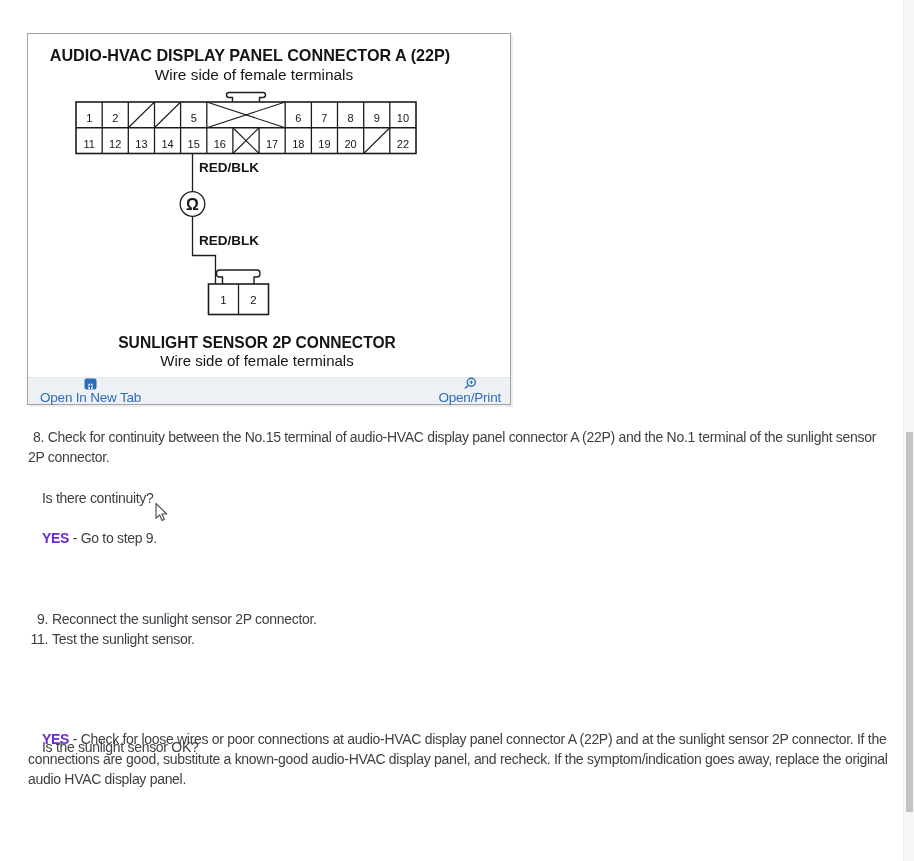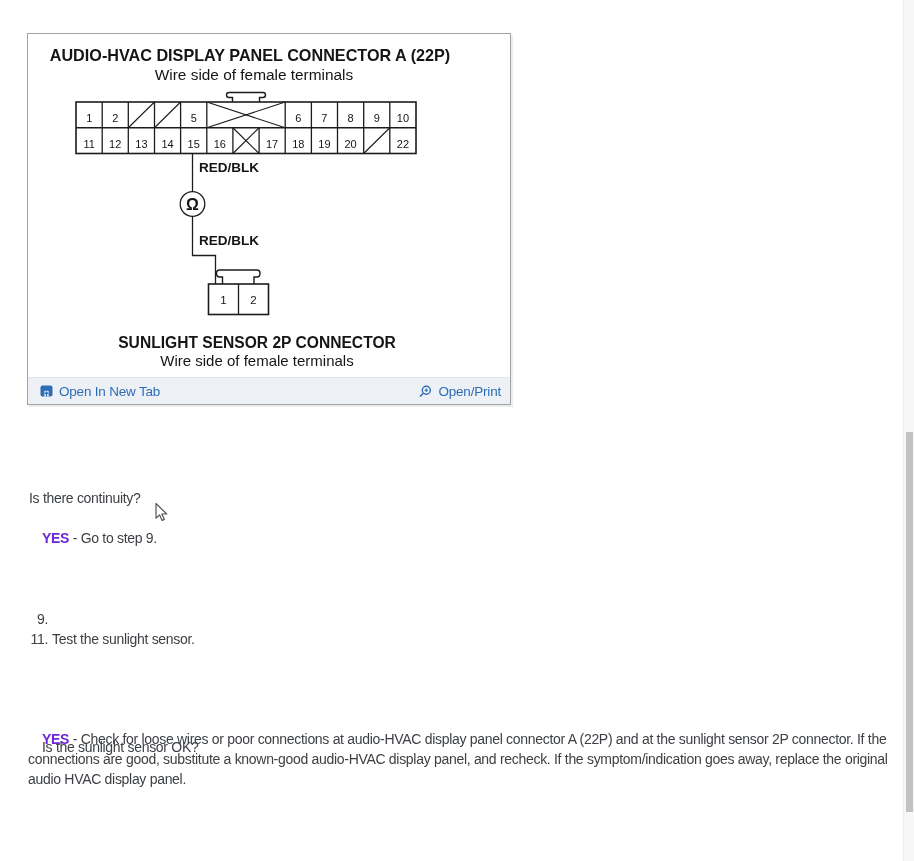--- a/index.html
+++ b/index.html
@@ -9,28 +9,28 @@
 
   
   .card{position:absolute;left:27px;top:33px;width:482px;height:370px;background:#fff;
         border:1px solid #a3a3a3;box-shadow:2px 2px 0 rgba(0,0,0,0.07);}
   .diagram-svg{position:absolute;left:0;top:0;}
   .svgt{font-family:"Liberation Sans",sans-serif;fill:#151515;}
   .ink{stroke:#1c1c1c;fill:none;}
   .card-footer{position:absolute;left:0;right:0;bottom:0;height:27px;background:#edf1f6;
         border-top:1px solid #e2e6ec;display:flex;align-items:center;justify-content:space-between;
         padding:0 9px 0 12px;box-sizing:border-box;}
-  .flink{display:flex;align-items:center;gap:6px;color:#2e6db6;font-size:13.5px;cursor:pointer;
-        letter-spacing:-0.2px;}
+  .flink{display:flex;align-items:center;color:#2e6db6;font-size:13.5px;cursor:pointer;
+        letter-spacing:-0.2px;flex-direction:column;}
   .flink svg{display:block;}
 
   
   .tb{position:absolute;color:#3d4044;font-size:14px;line-height:20px;letter-spacing:-0.3px;}
   .p8{left:28px;top:427px;width:864px;text-indent:5px;}
-  .q1{left:29px;top:488px;}
+  .q1{left:42px;top:488px;}
   .yes1{left:42px;top:528px;}
   .no1{left:42px;top:568px;}
   .steps{left:28px;top:609px;}
   .step-row{display:flex;}
   .step-num{width:20px;text-align:right;margin-right:4px;flex:0 0 auto;}
   .q2{left:42px;top:689px;margin-top:48px;}
   .yes2{left:28px;top:729px;width:864px;text-indent:14px;}
   .no2{left:42px;top:809px;}
   .tb b{font-weight:bold;color:#6d28d9;}
 
@@ -161,29 +161,31 @@
         <svg width="14" height="13" viewBox="0 0 14 13">
           <circle cx="8.3" cy="5.2" r="4" fill="none" stroke="#2e6db6" stroke-width="1.4"></circle>
           <path d="M8.3,3.5 V6.9 M6.6,5.2 H10" stroke="#2e6db6" stroke-width="1.1" fill="none"></path>
           <line x1="5.3" y1="8.3" x2="2" y2="11.5" stroke="#2e6db6" stroke-width="1.6"></line>
         </svg>
         <span>Open/Print</span>
       </div>
     </div>
   </div>
 
+  <div class="tb p8">8. Check for continuity between the No.15 terminal of audio-HVAC display panel connector A (22P) and the No.1 terminal of the sunlight sensor 2P connector.</div>
 
   <div class="tb q1">Is there continuity?</div>
 
   <div class="tb yes1"><b>YES</b><span> - Go to step 9.</span></div>
 
 
   <div class="tb steps">
     <div class="step-row">
       <span class="step-num">9.</span>
+      <span>Reconnect the sunlight sensor 2P connector.</span>
     </div>
     <div class="step-row">
       <span class="step-num">11.</span>
       <span>Test the sunlight sensor.</span>
     </div>
   </div>
 
   <div class="tb q2">Is the sunlight sensor OK?</div>
 
   <div class="tb yes2"><b>YES</b><span> - Check for loose wires or poor connections at audio-HVAC display panel connector A (22P) and at the sunlight sensor 2P connector. If the connections are good, substitute a known-good audio-HVAC display panel, and recheck. If the symptom/indication goes away, replace the original audio HVAC display panel.</span></div>

